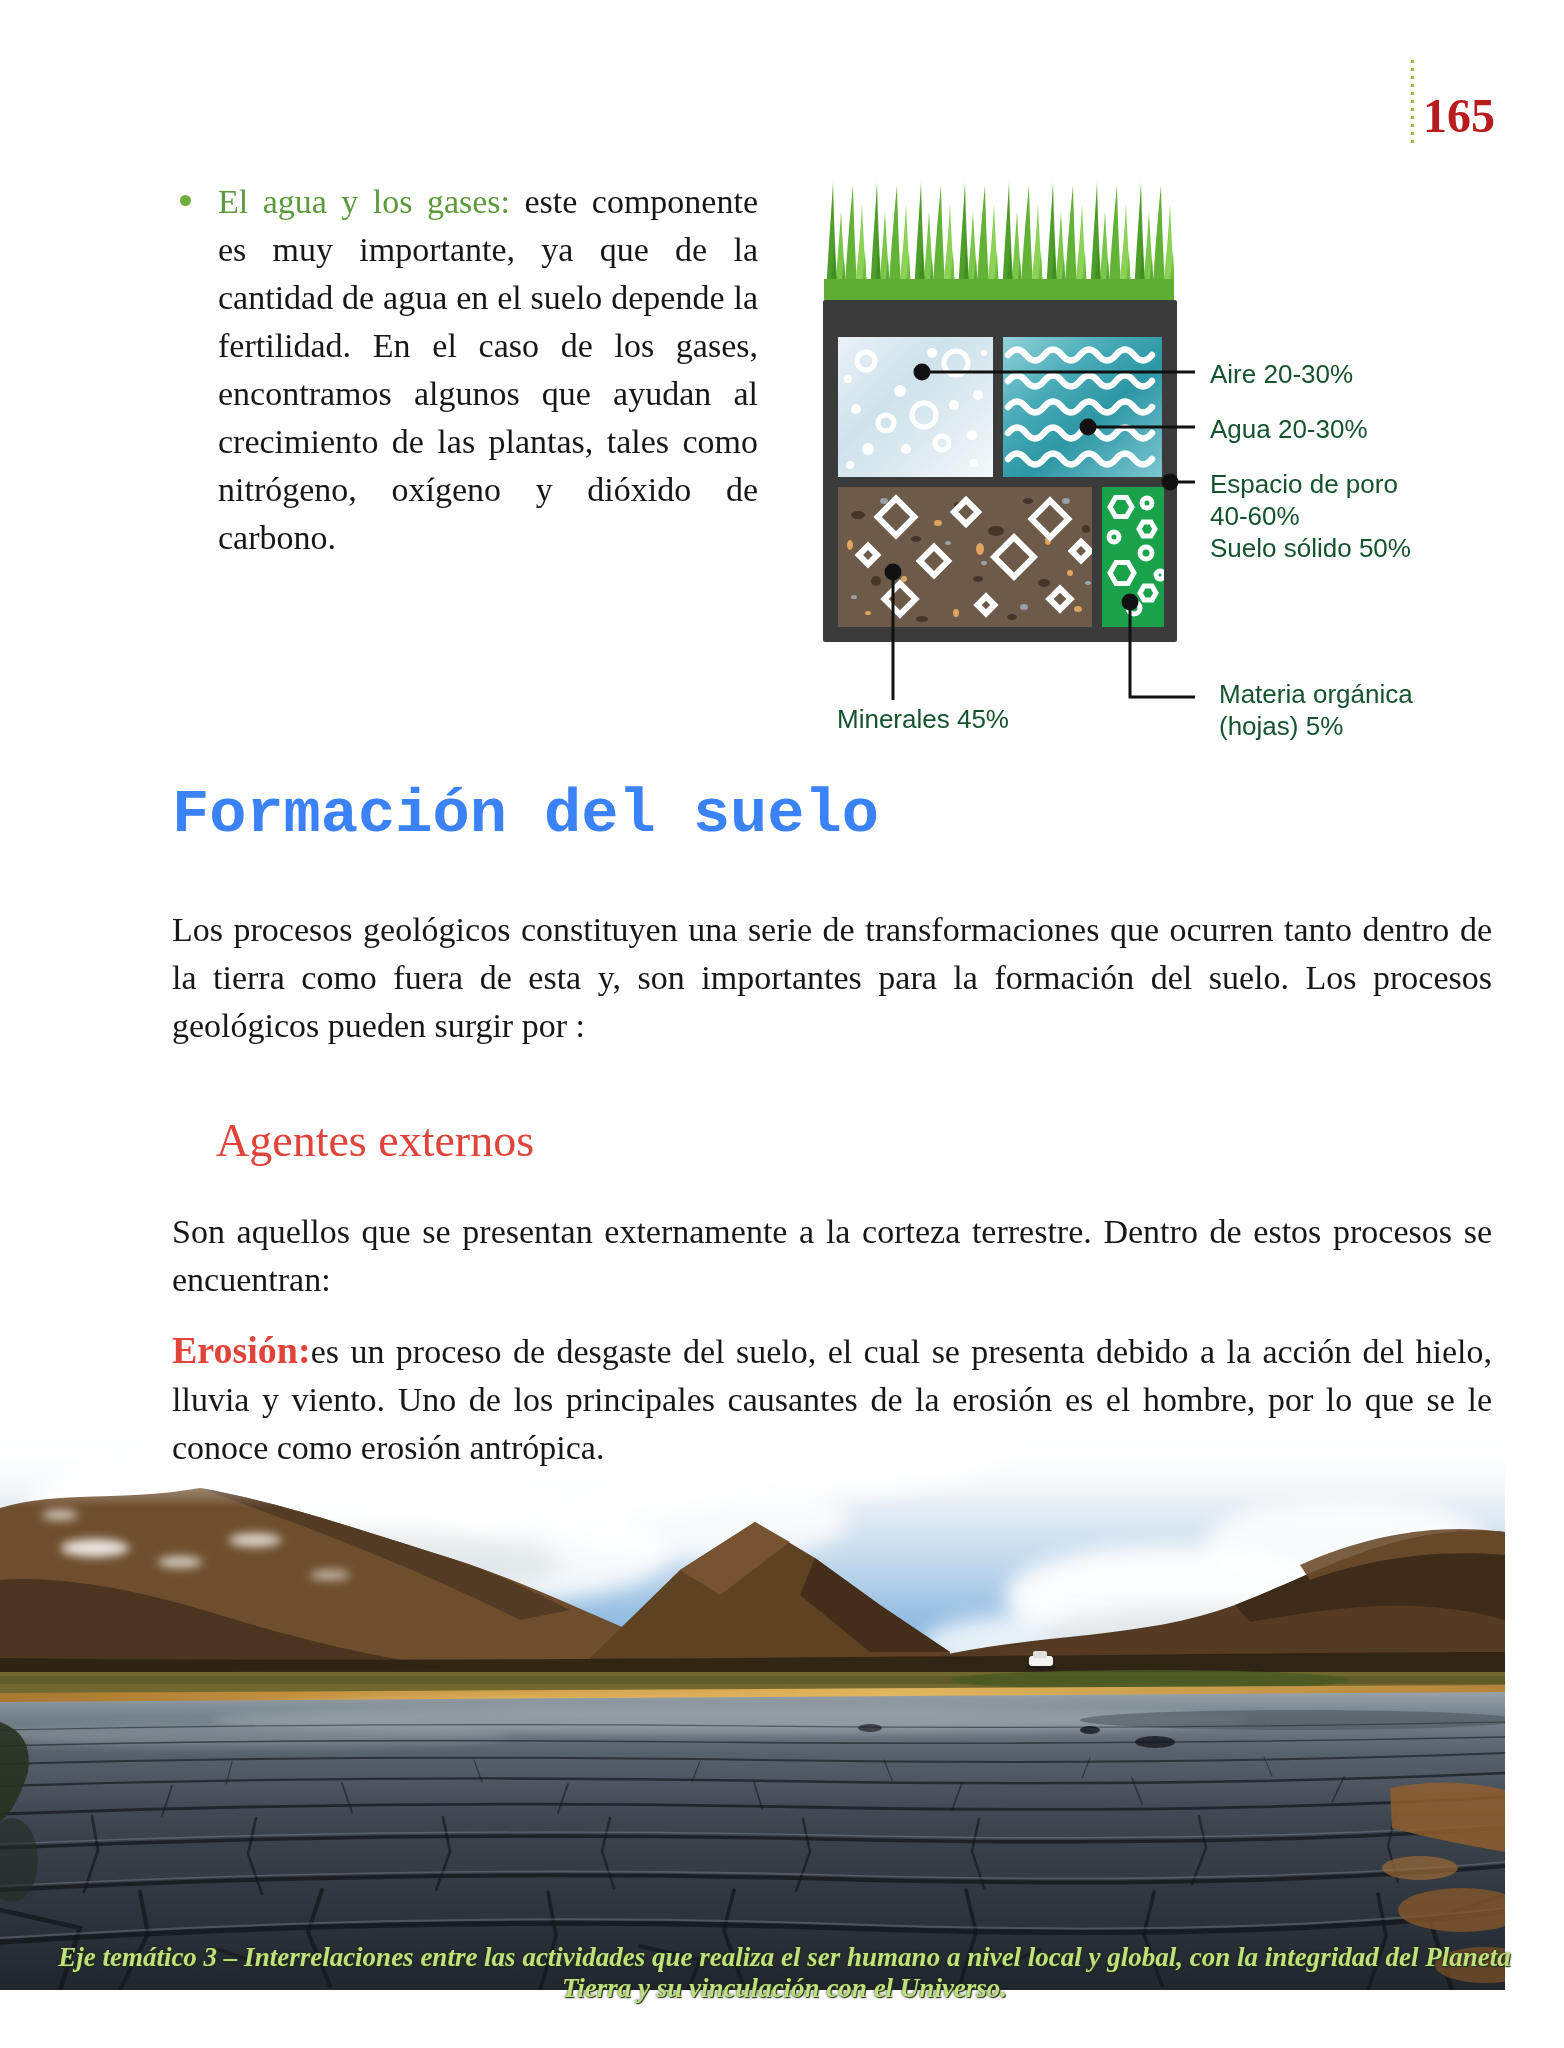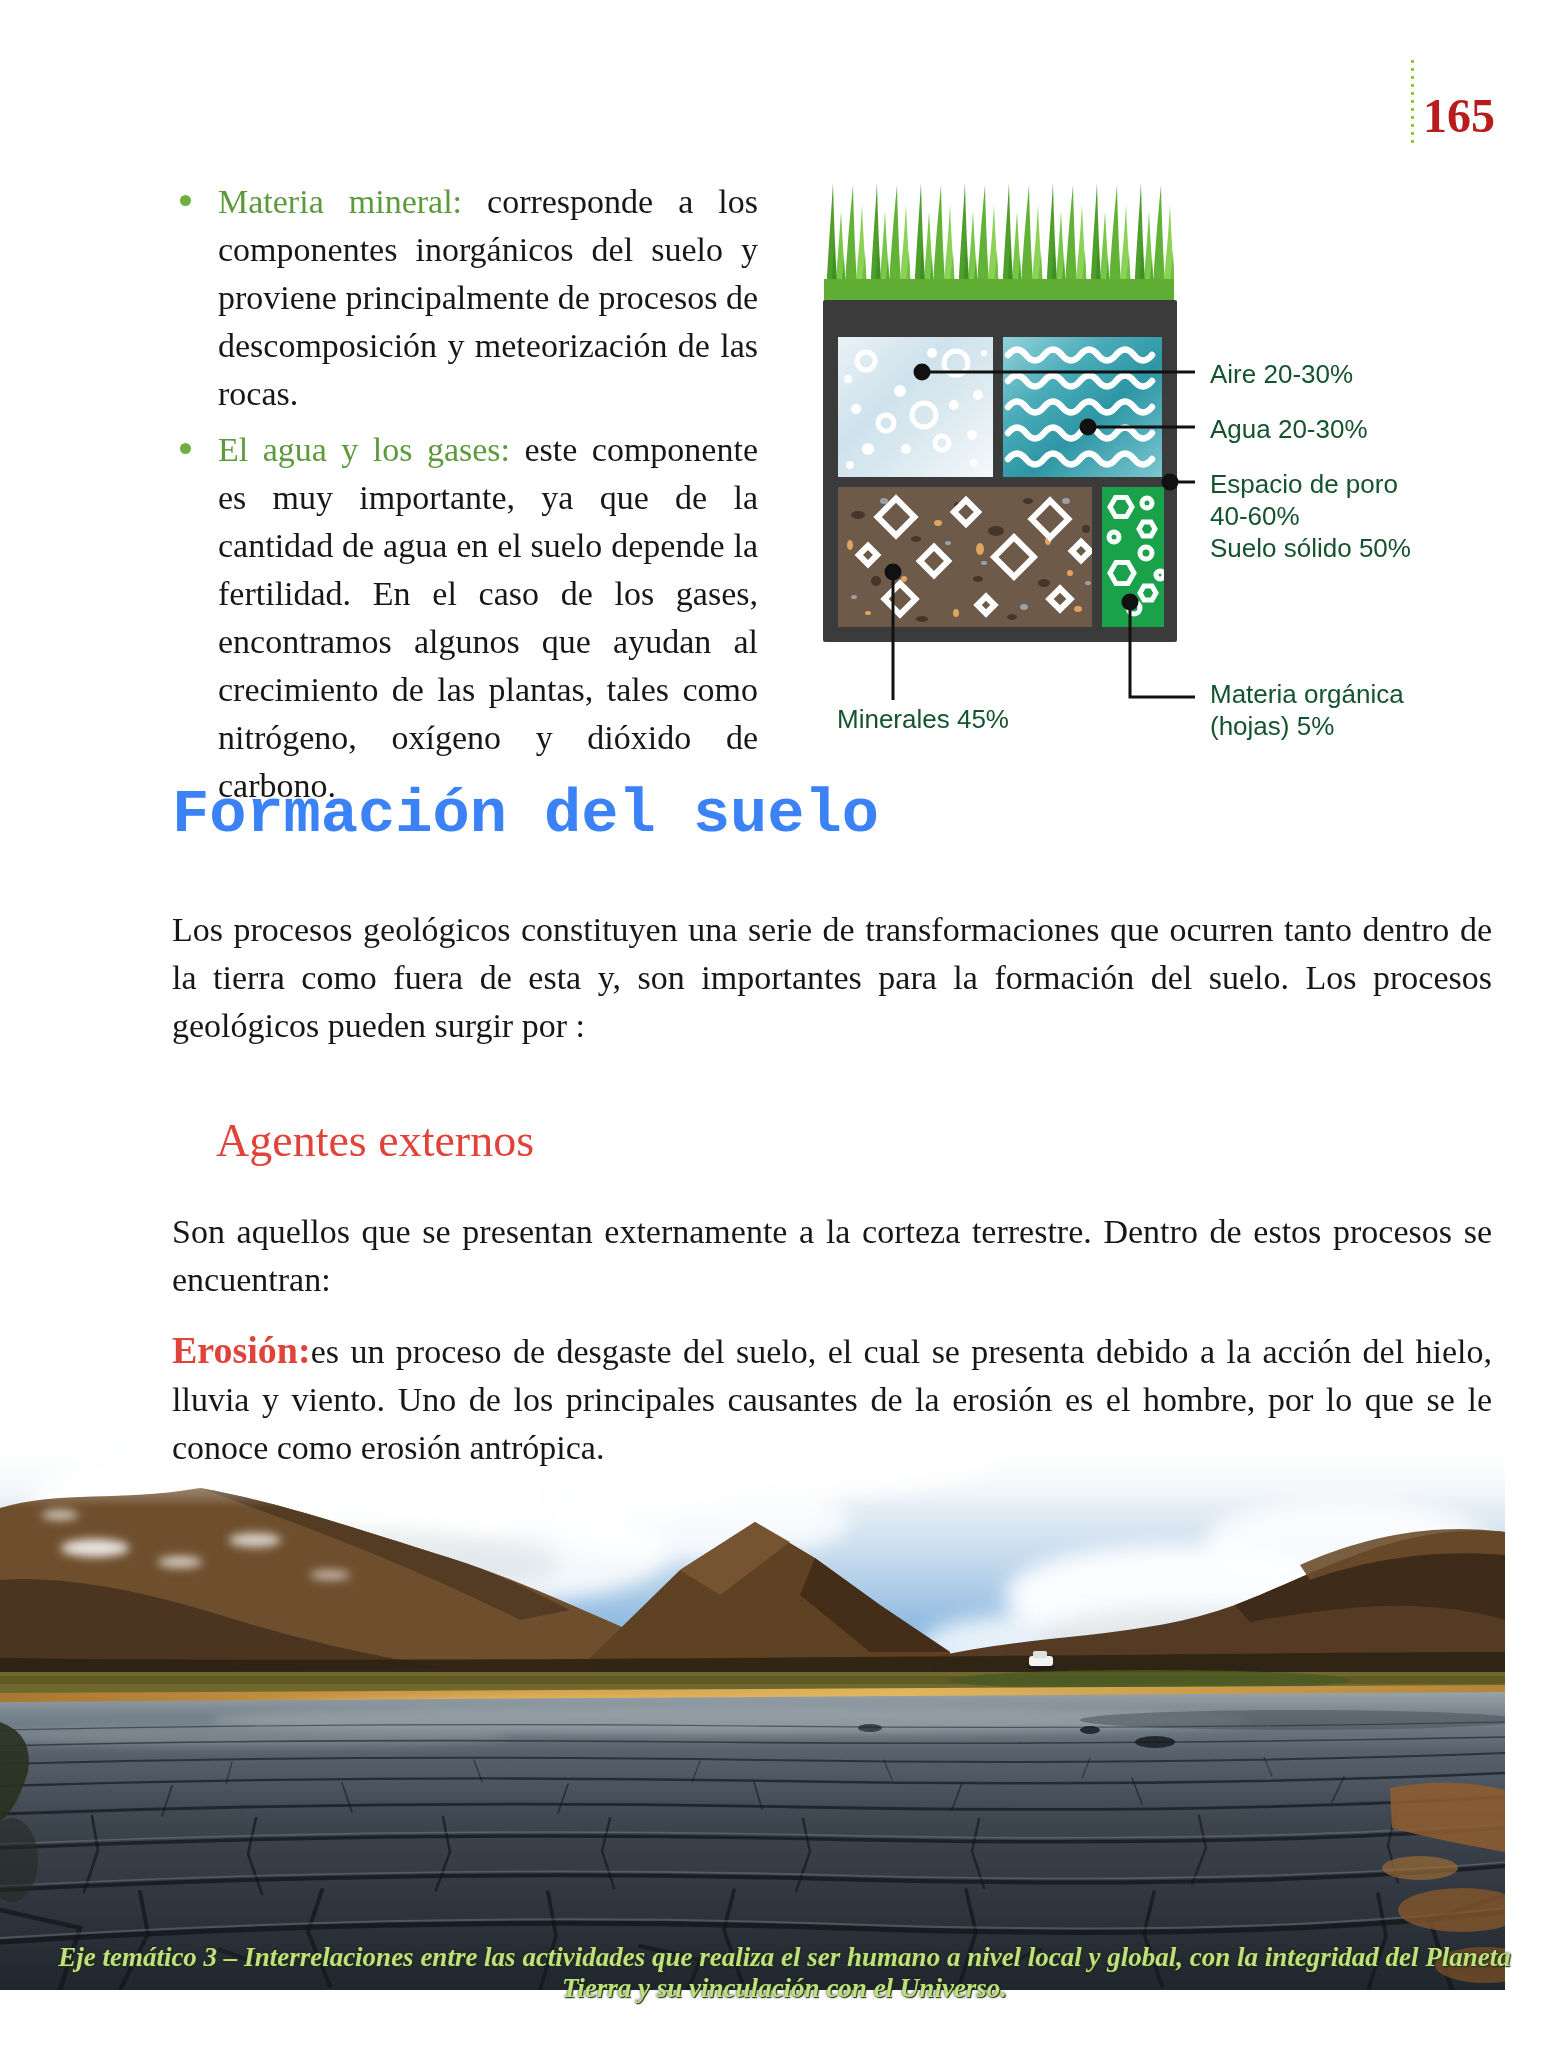--- a/index.html
+++ b/index.html
@@ -48,23 +48,20 @@
 </style>
 </head>
 <body>
 
 <div class="page">
 
   <div class="pn-dots"></div>
   <div class="pn">165</div>
 
   <div class="bullets">
-    <div class="bullet-item">
-      <span class="dot"></span><span class="lead-green">Materia mineral:</span><span> corresponde a los componentes inorgánicos del suelo y proviene principalmente de procesos de descomposición y meteorización de las rocas.</span>
-    </div>
     <div class="bullet-item">
       <span class="dot"></span><span class="lead-green">El agua y los gases:</span><span> este componente es muy importante, ya que de la cantidad de agua en el suelo depende la fertilidad. En el caso de los gases, encontramos algunos que ayudan al crecimiento de las plantas, tales como nitrógeno, oxígeno y dióxido de carbono.</span>
     </div>
   </div>
 
   <div class="diagram">
 
     <svg class="d-abs" style="left:1px;top:27px" width="350" height="123" viewBox="0 0 350 123">
       <defs>
         <pattern id="gp" width="44" height="123" patternUnits="userSpaceOnUse">
@@ -199,21 +196,21 @@
       </g>
     </svg>
 
     <div class="dlabel" style="left:387px;top:208px">Aire 20-30%</div>
     <div class="dlabel" style="left:387px;top:263px">Agua 20-30%</div>
     <div class="dlabel" style="left:387px;top:318px">
       <div>Espacio de poro</div>
       <div>40-60%</div>
       <div>Suelo sólido 50%</div>
     </div>
-    <div class="dlabel" style="left:387px;top:528px">
+    <div class="dlabel" style="left:396px;top:528px">
       <div>Materia orgánica</div>
       <div>(hojas) 5%</div>
     </div>
     <div class="dlabel" style="left:14px;top:553px">Minerales 45%</div>
   </div>
 
   <div class="h1">Formación del suelo</div>
   <div class="para" style="top:906px">Los procesos geológicos constituyen una serie de transformaciones que ocurren tanto dentro de la tierra como fuera de esta y, son importantes para la formación del suelo. Los procesos geológicos pueden surgir por :</div>
 
   <div class="h2">Agentes externos</div>

